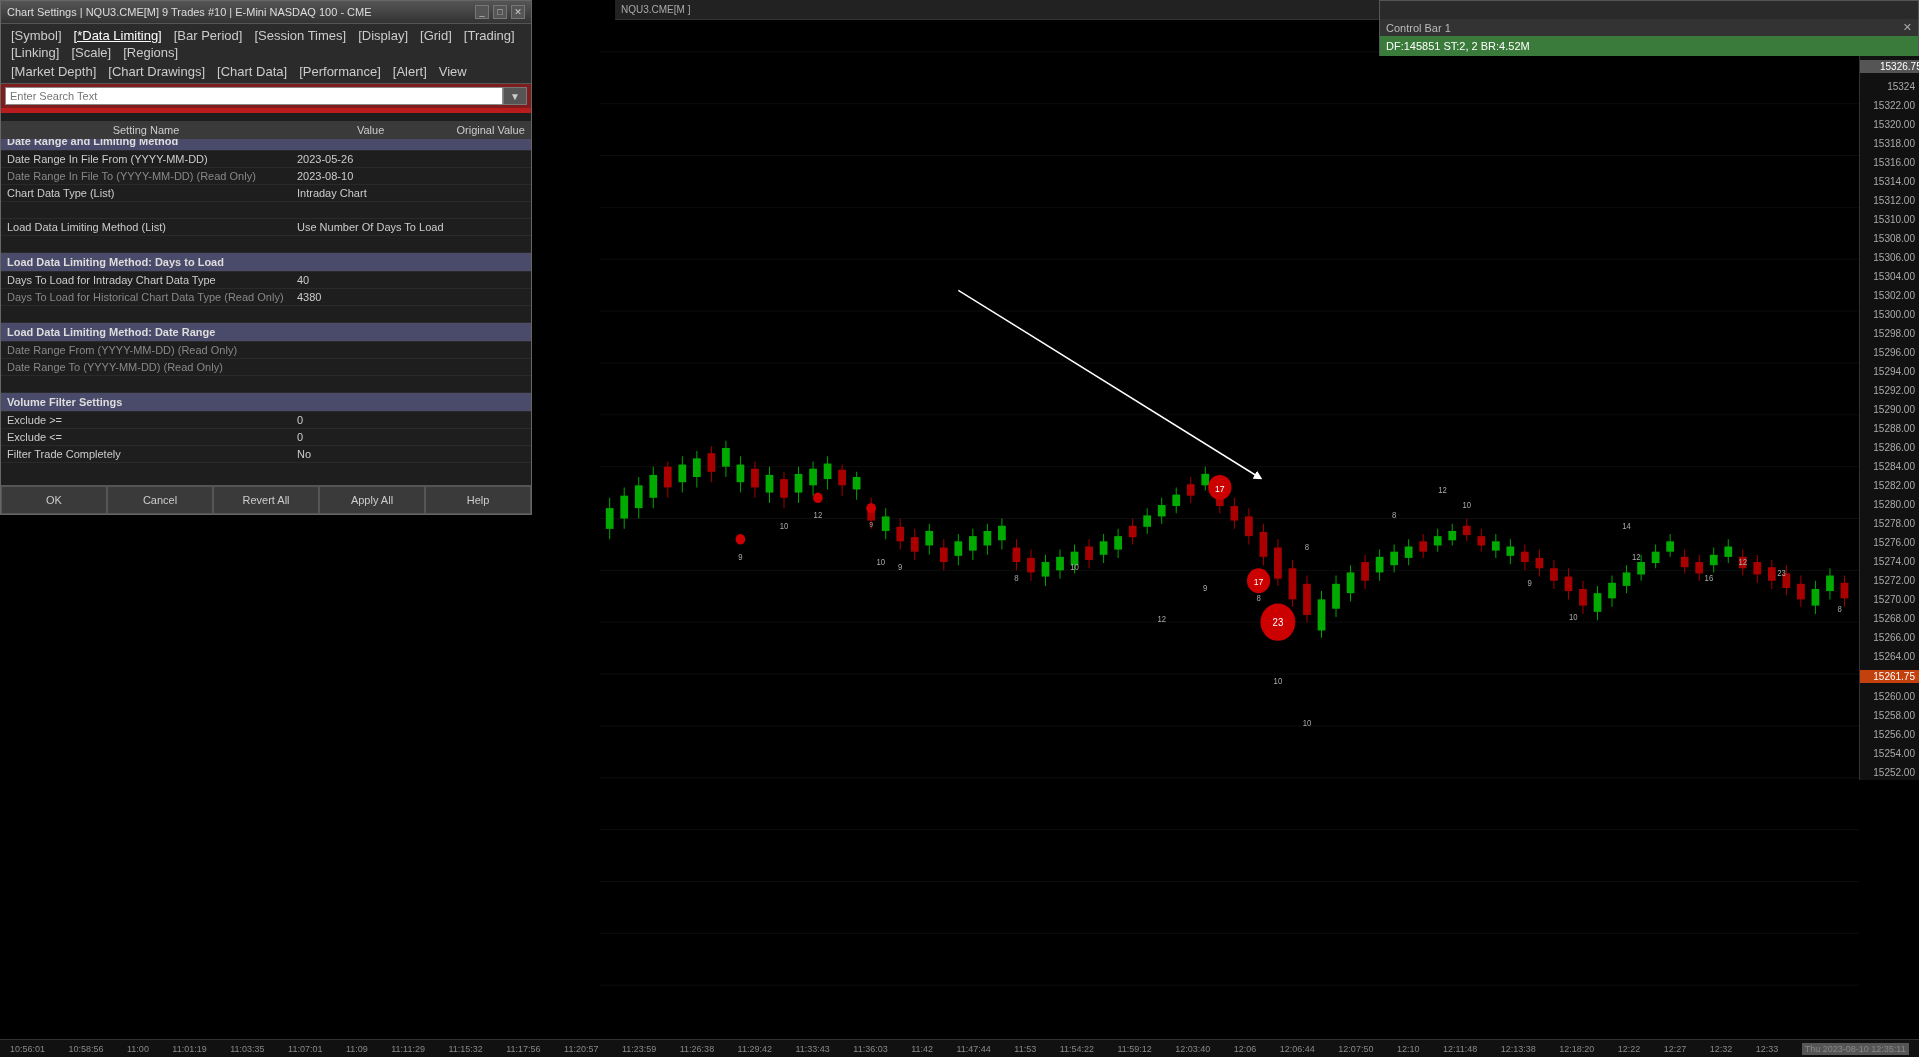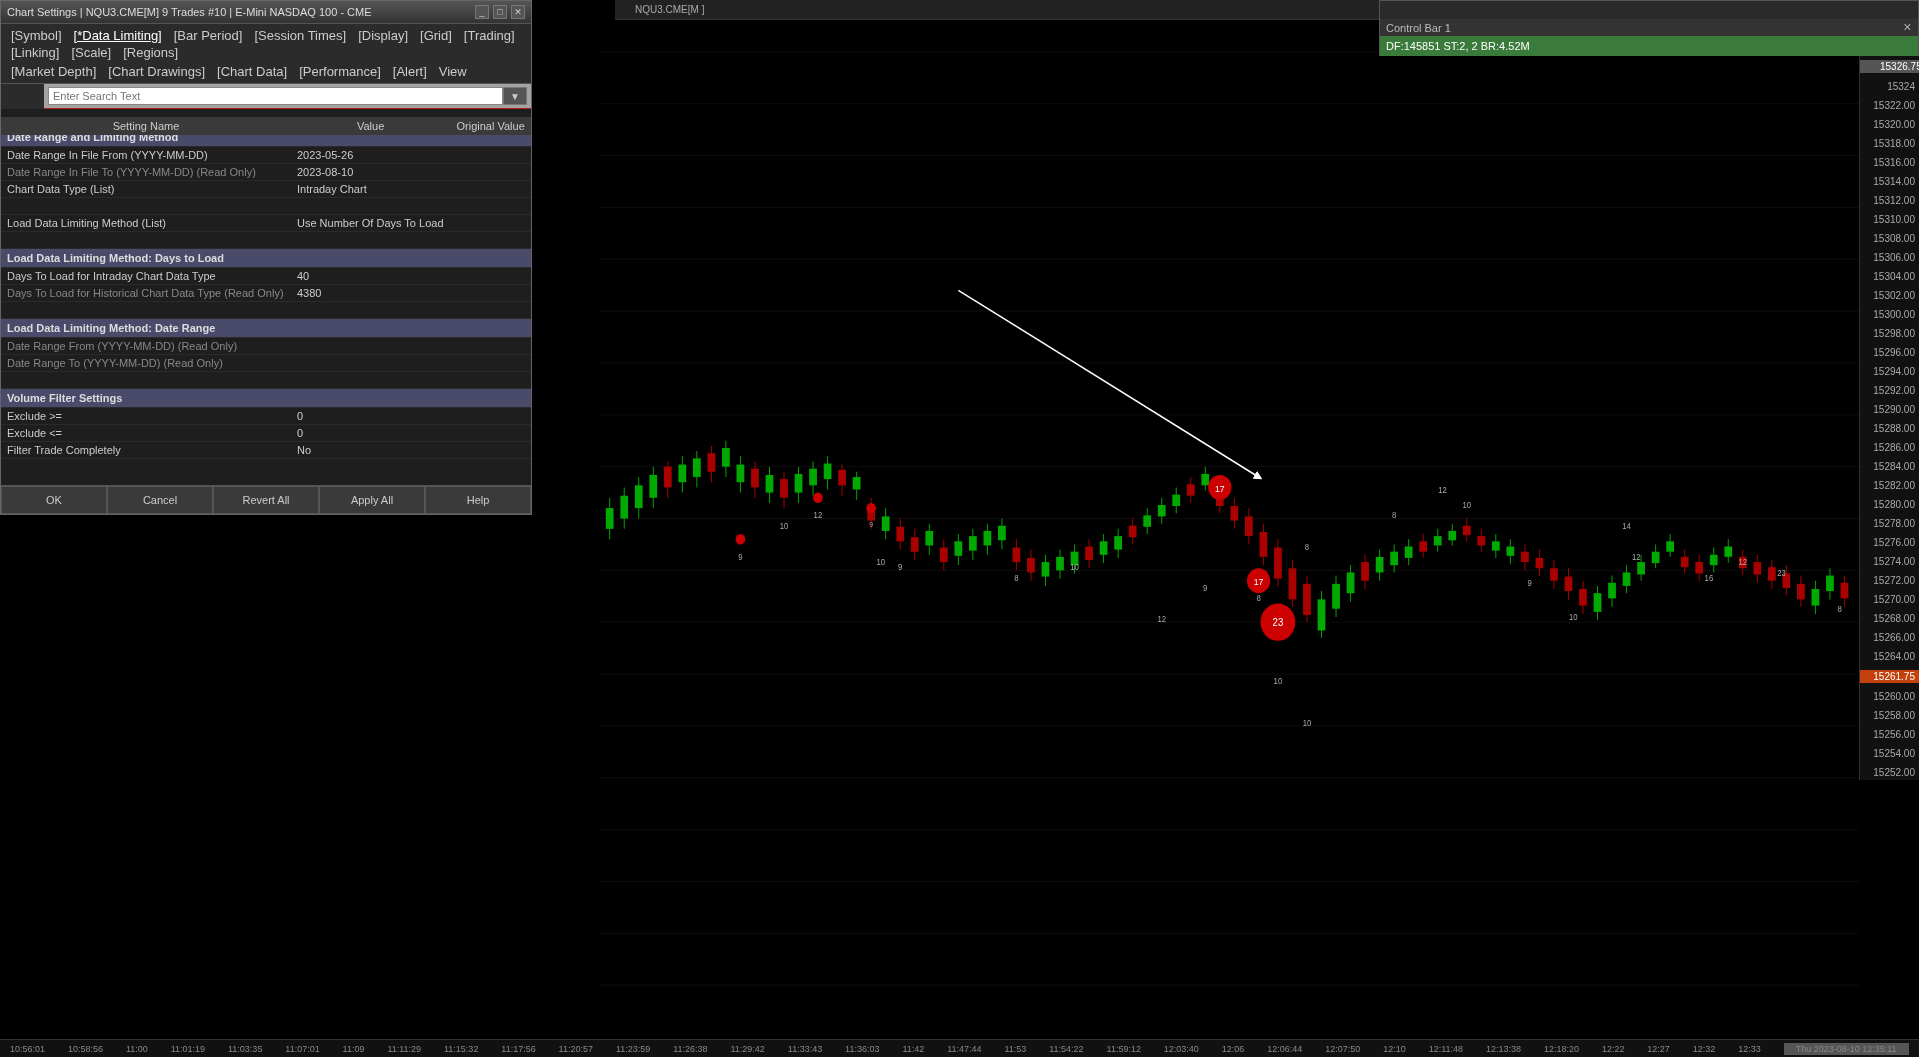--- a/index.html
+++ b/index.html
@@ -153,25 +153,24 @@
       font-size: 13px;
       white-space: nowrap;
     }
     .menu-item.active {
       color: #fff;
       text-decoration: underline;
     }
 
     .search-row {
       padding: 3px 4px;
-      background: #a3a3a3;
-      border-bottom: 1px solid #b91c1c;
+      background: #7f1d1d;
+      border-bottom: 5px solid #b91c1c;
       display: flex;
       flex-shrink: 0;
-      margin-left: 43px;
     }
     .search-input {
       flex: 1;
       background: #fff;
       border: 1px solid #888;
       color: #000;
       padding: 2px 4px;
       font-size: 11px;
     }
     .search-dropdown-btn {
@@ -242,21 +241,21 @@
     .chart-top-bar {
       position: absolute;
       top: 0;
       left: 615px;
       right: 540px;
       height: 20px;
       background: #222;
       border-bottom: 1px solid #333;
       display: flex;
       align-items: center;
-      padding: 0 20px;
+      padding: 0 6px;
       color: #aaa;
       font-size: 10px;
     }
   </style>
 </head>
 <body>
 
 <div class="chart-area">
 
   <svg style="position:absolute;top:0;left:600px;right:0;bottom:20px;width:calc(1919px - 660px);height:calc(1057px - 20px);" viewBox="0 0 1300 1000" preserveAspectRatio="none">
@@ -595,21 +594,21 @@
     <span>12:06:44</span>
     <span>12:07:50</span>
     <span>12:10</span>
     <span>12:11:48</span>
     <span>12:13:38</span>
     <span>12:18:20</span>
     <span>12:22</span>
     <span>12:27</span>
     <span>12:32</span>
     <span>12:33</span>
-    <span style="background:#555;padding:1px 12px;">Thu 2023-08-10 12:35:11</span>
+    <span style="background:#555;padding:1px 3px;">Thu 2023-08-10 12:35:11</span>
   </div>
 </div>
 
 <div class="dialog-backdrop">
 
   <div class="dialog-titlebar">
     <span>Chart Settings | NQU3.CME[M]  9 Trades #10 | E-Mini NASDAQ 100 - CME</span>
     <div class="titlebar-buttons">
       <div class="titlebar-btn">_</div>
       <div class="titlebar-btn">□</div>

